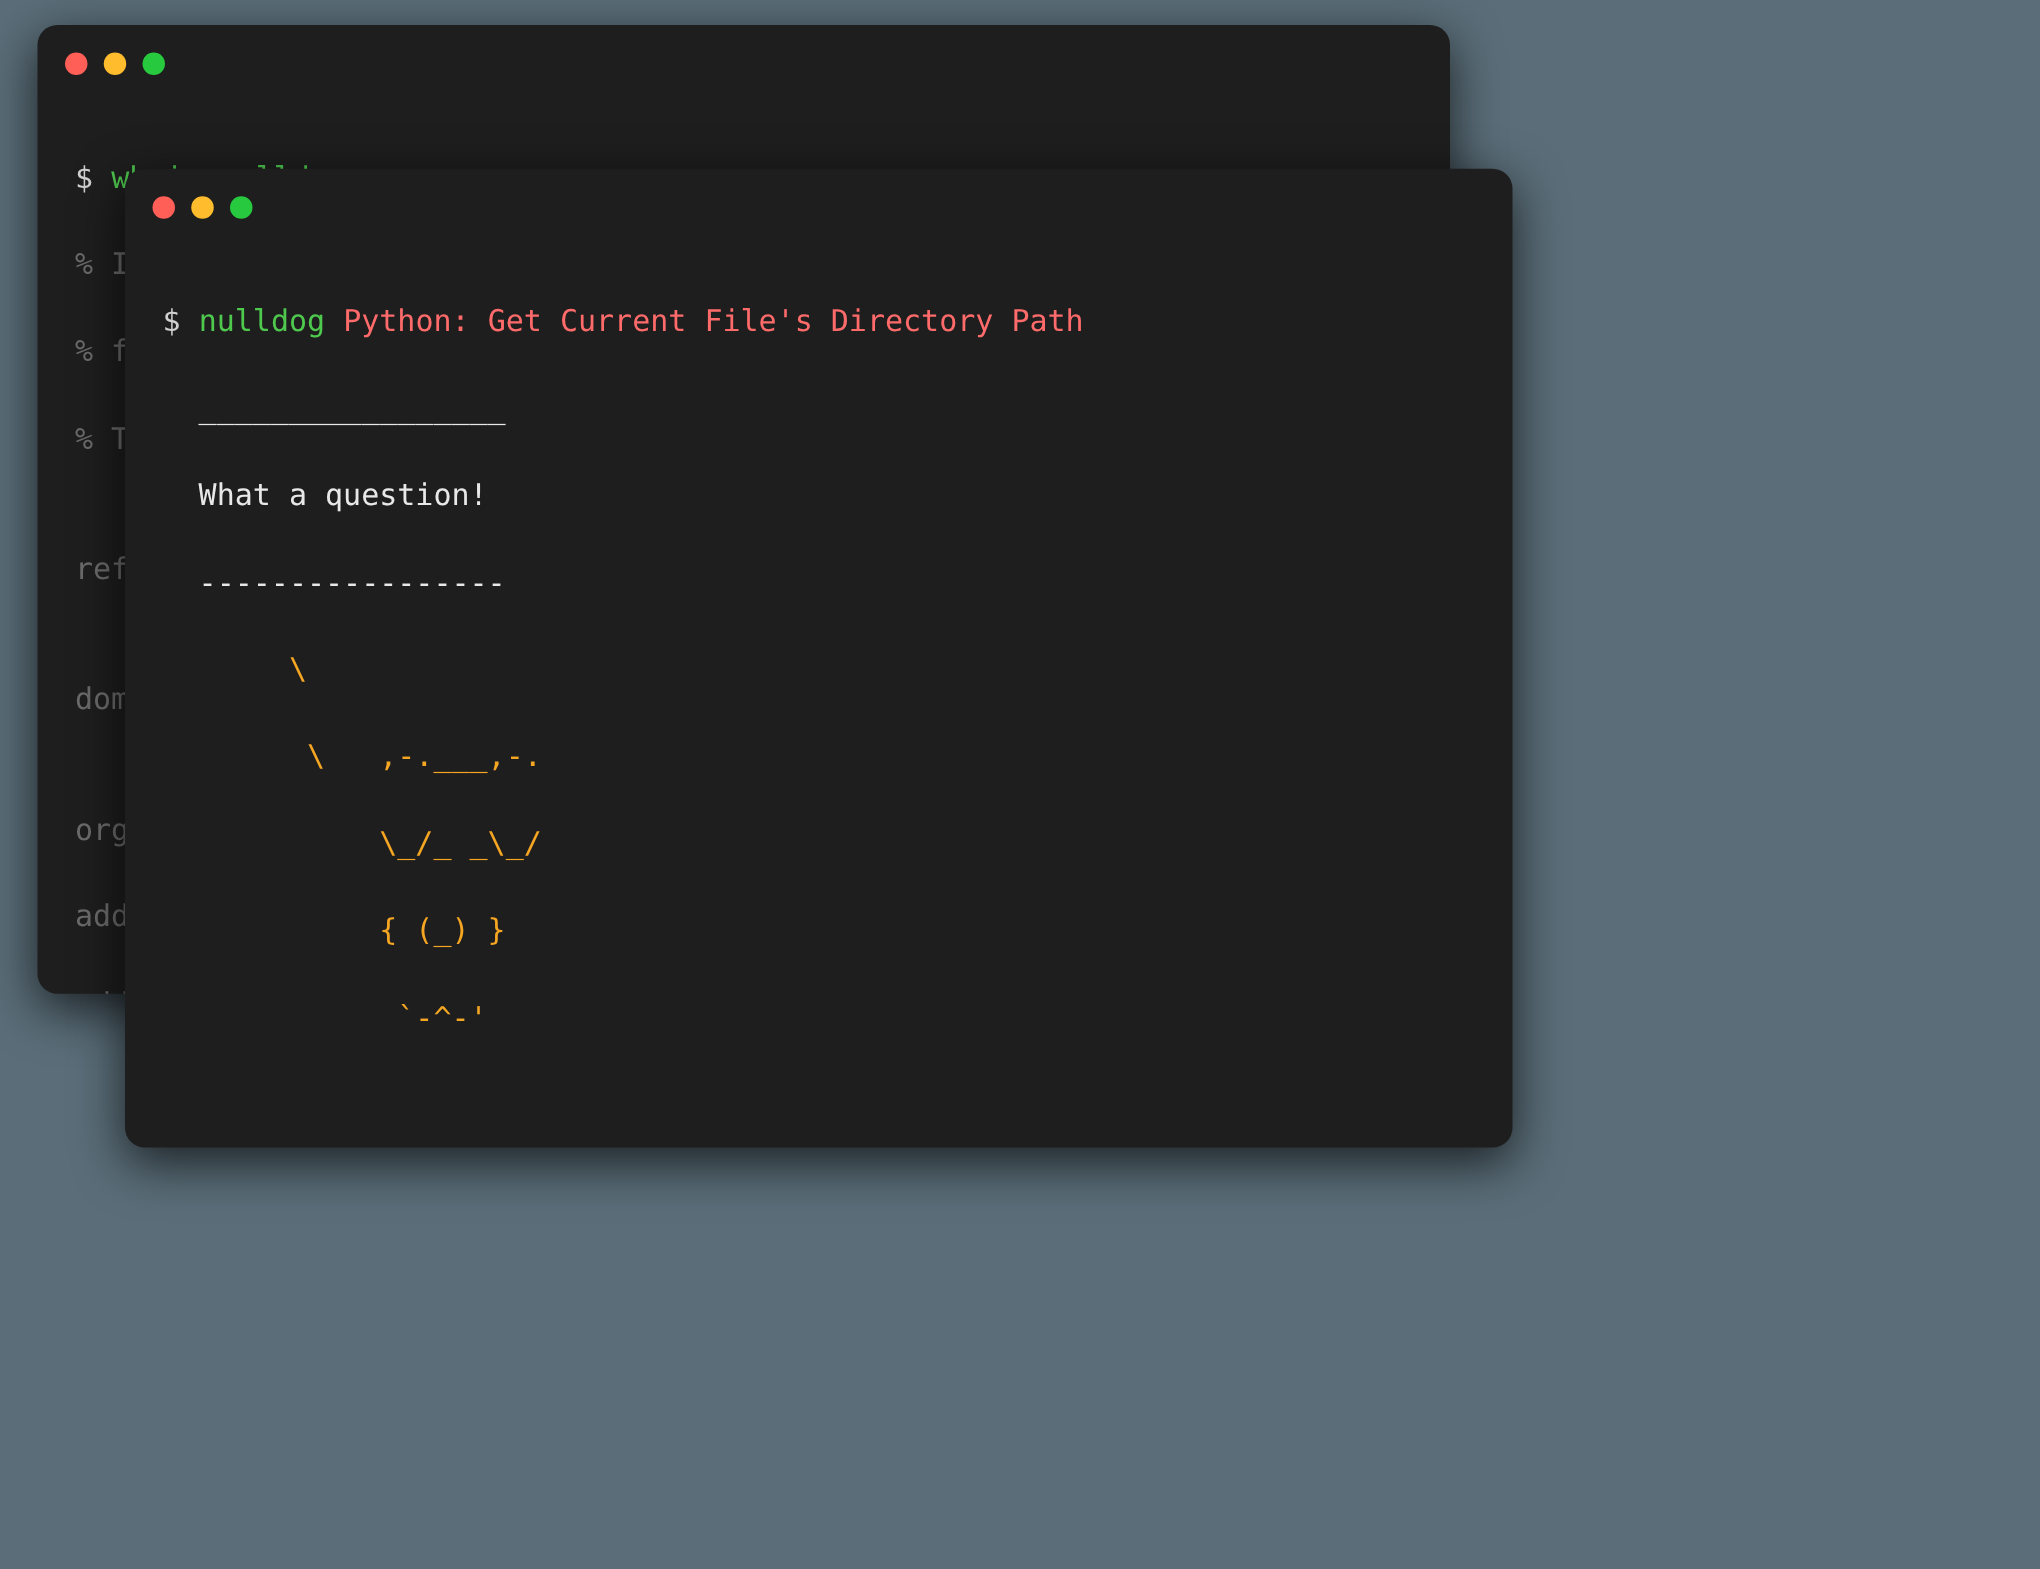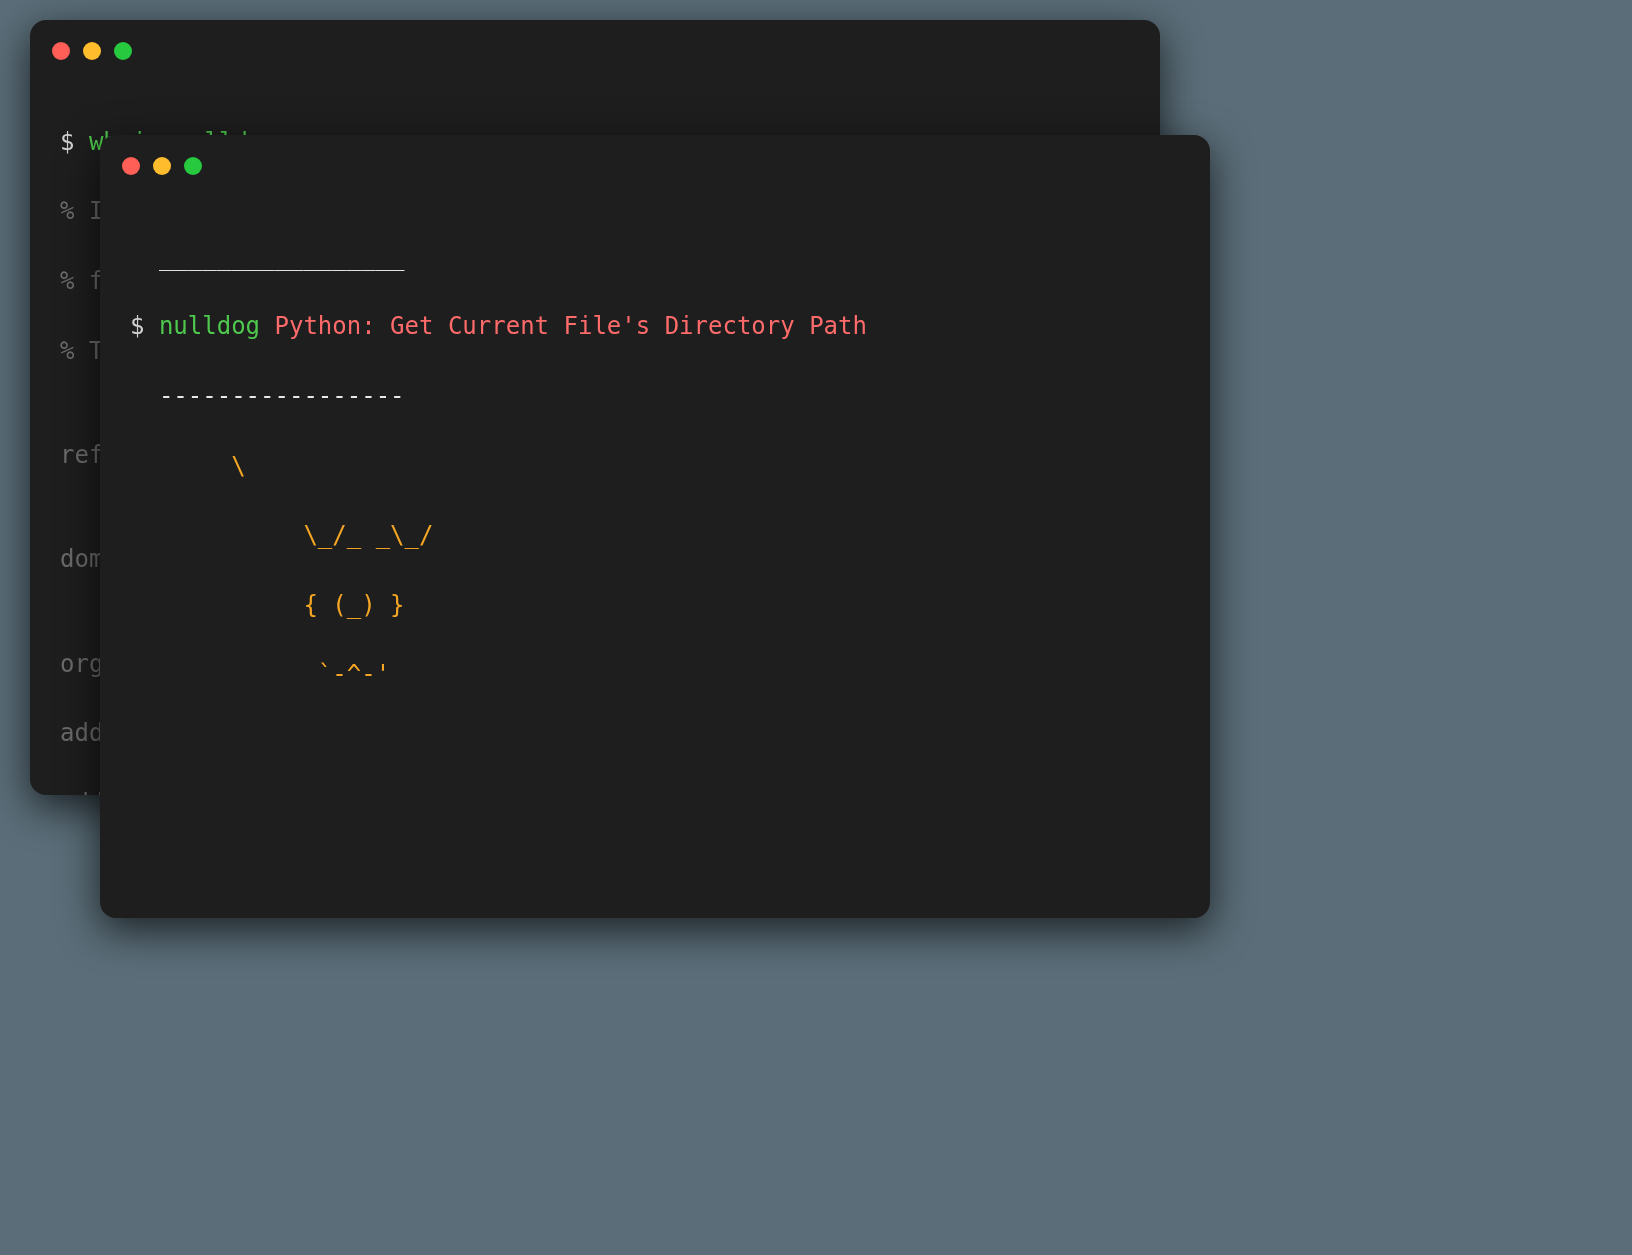--- a/index.html
+++ b/index.html
@@ -108,24 +108,26 @@
   </div>
 </div>
 
 <div class="terminal-window terminal-front">
   <div class="window-controls">
     <div class="window-dot dot-red"></div>
     <div class="window-dot dot-yellow"></div>
     <div class="window-dot dot-green"></div>
   </div>
   <div class="terminal-content">
+<span class="line"><span class="prompt-sym">$</span> <span class="cmd-green">nulldog</span> <span class="title-red">Python: Get Current File's Directory Path</span></span>
 <span class="line white-text">  _________________</span>
-<span class="line"><span class="prompt-sym">$</span> <span class="cmd-green">nulldog</span> <span class="title-red">Python: Get Current File's Directory Path</span></span>
+<span class="line white-text">  What a question!</span>
 <span class="line white-text">  -----------------</span>
 <span class="line ascii-orange">       \</span>
+<span class="line ascii-orange">        \   ,-.___,-.</span>
 <span class="line ascii-orange">            \_/_ _\_/</span>
 <span class="line ascii-orange">            { (_) }</span>
 <span class="line ascii-orange">             `-^-'</span>
 <span class="line"></span>
 
 <span class="line"></span>
 
   </div>
 </div>
 

